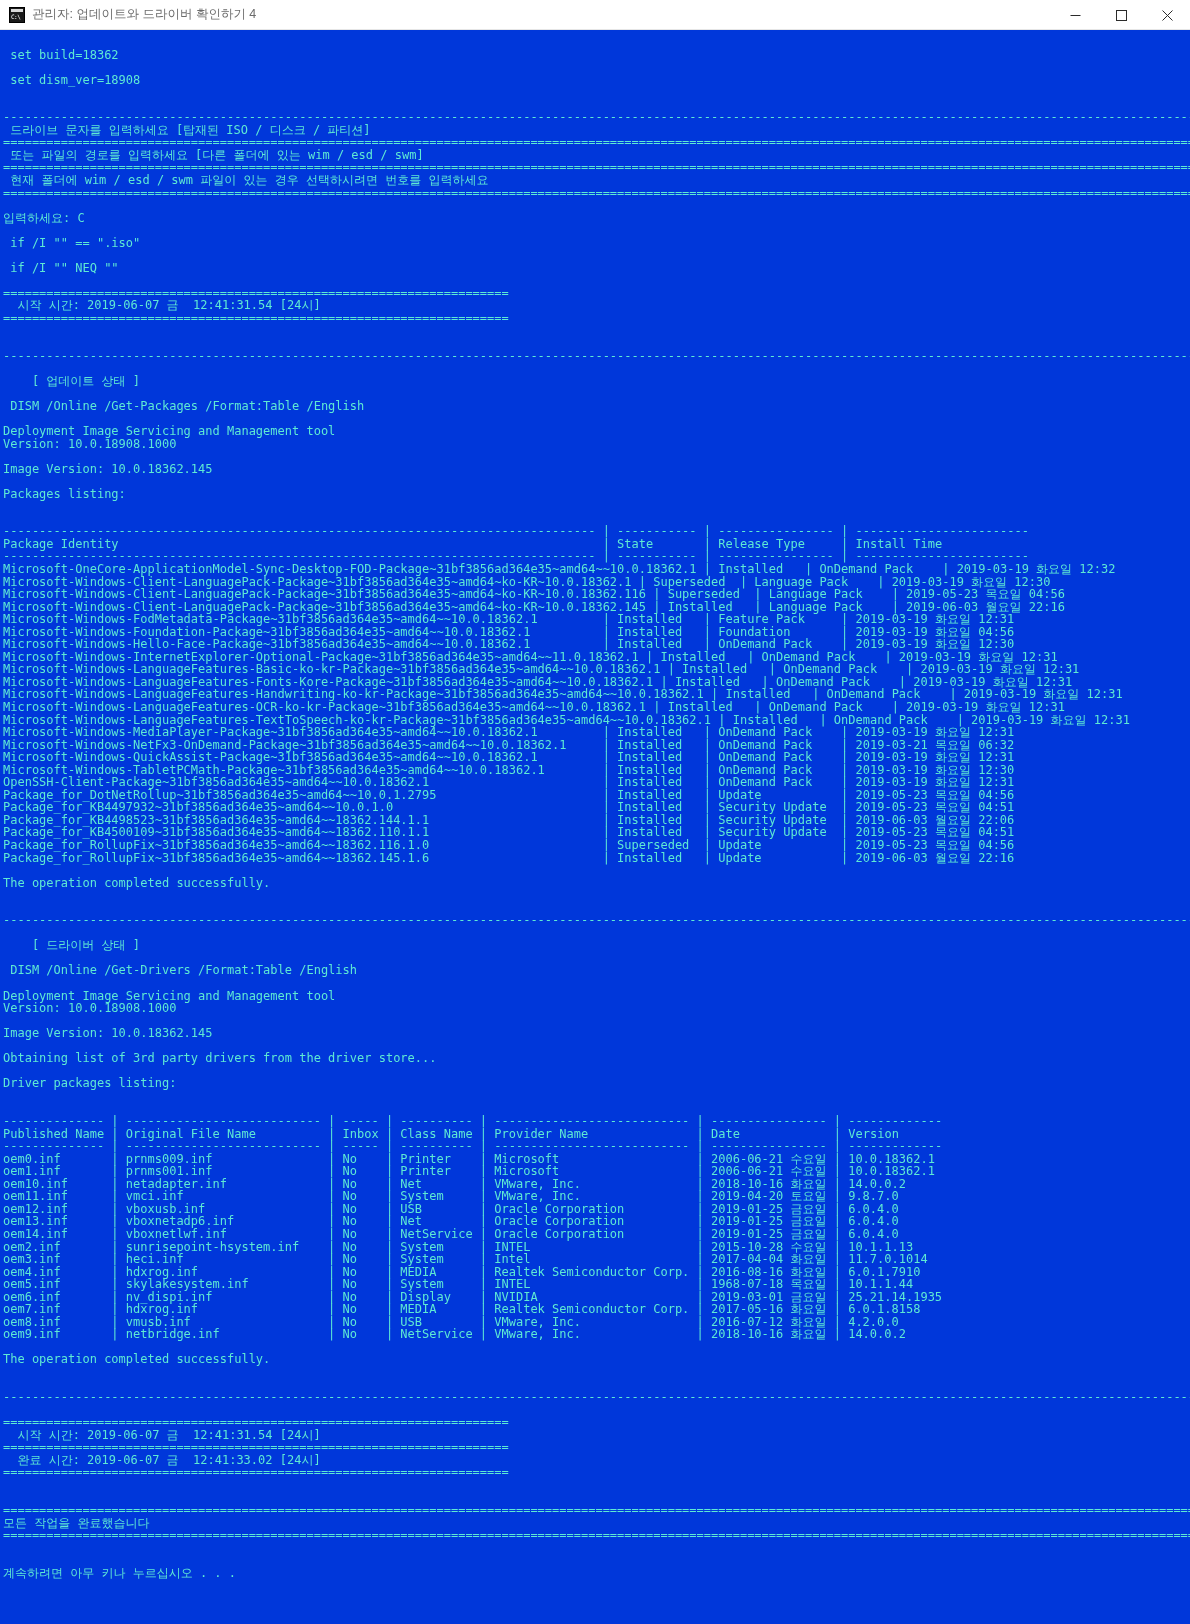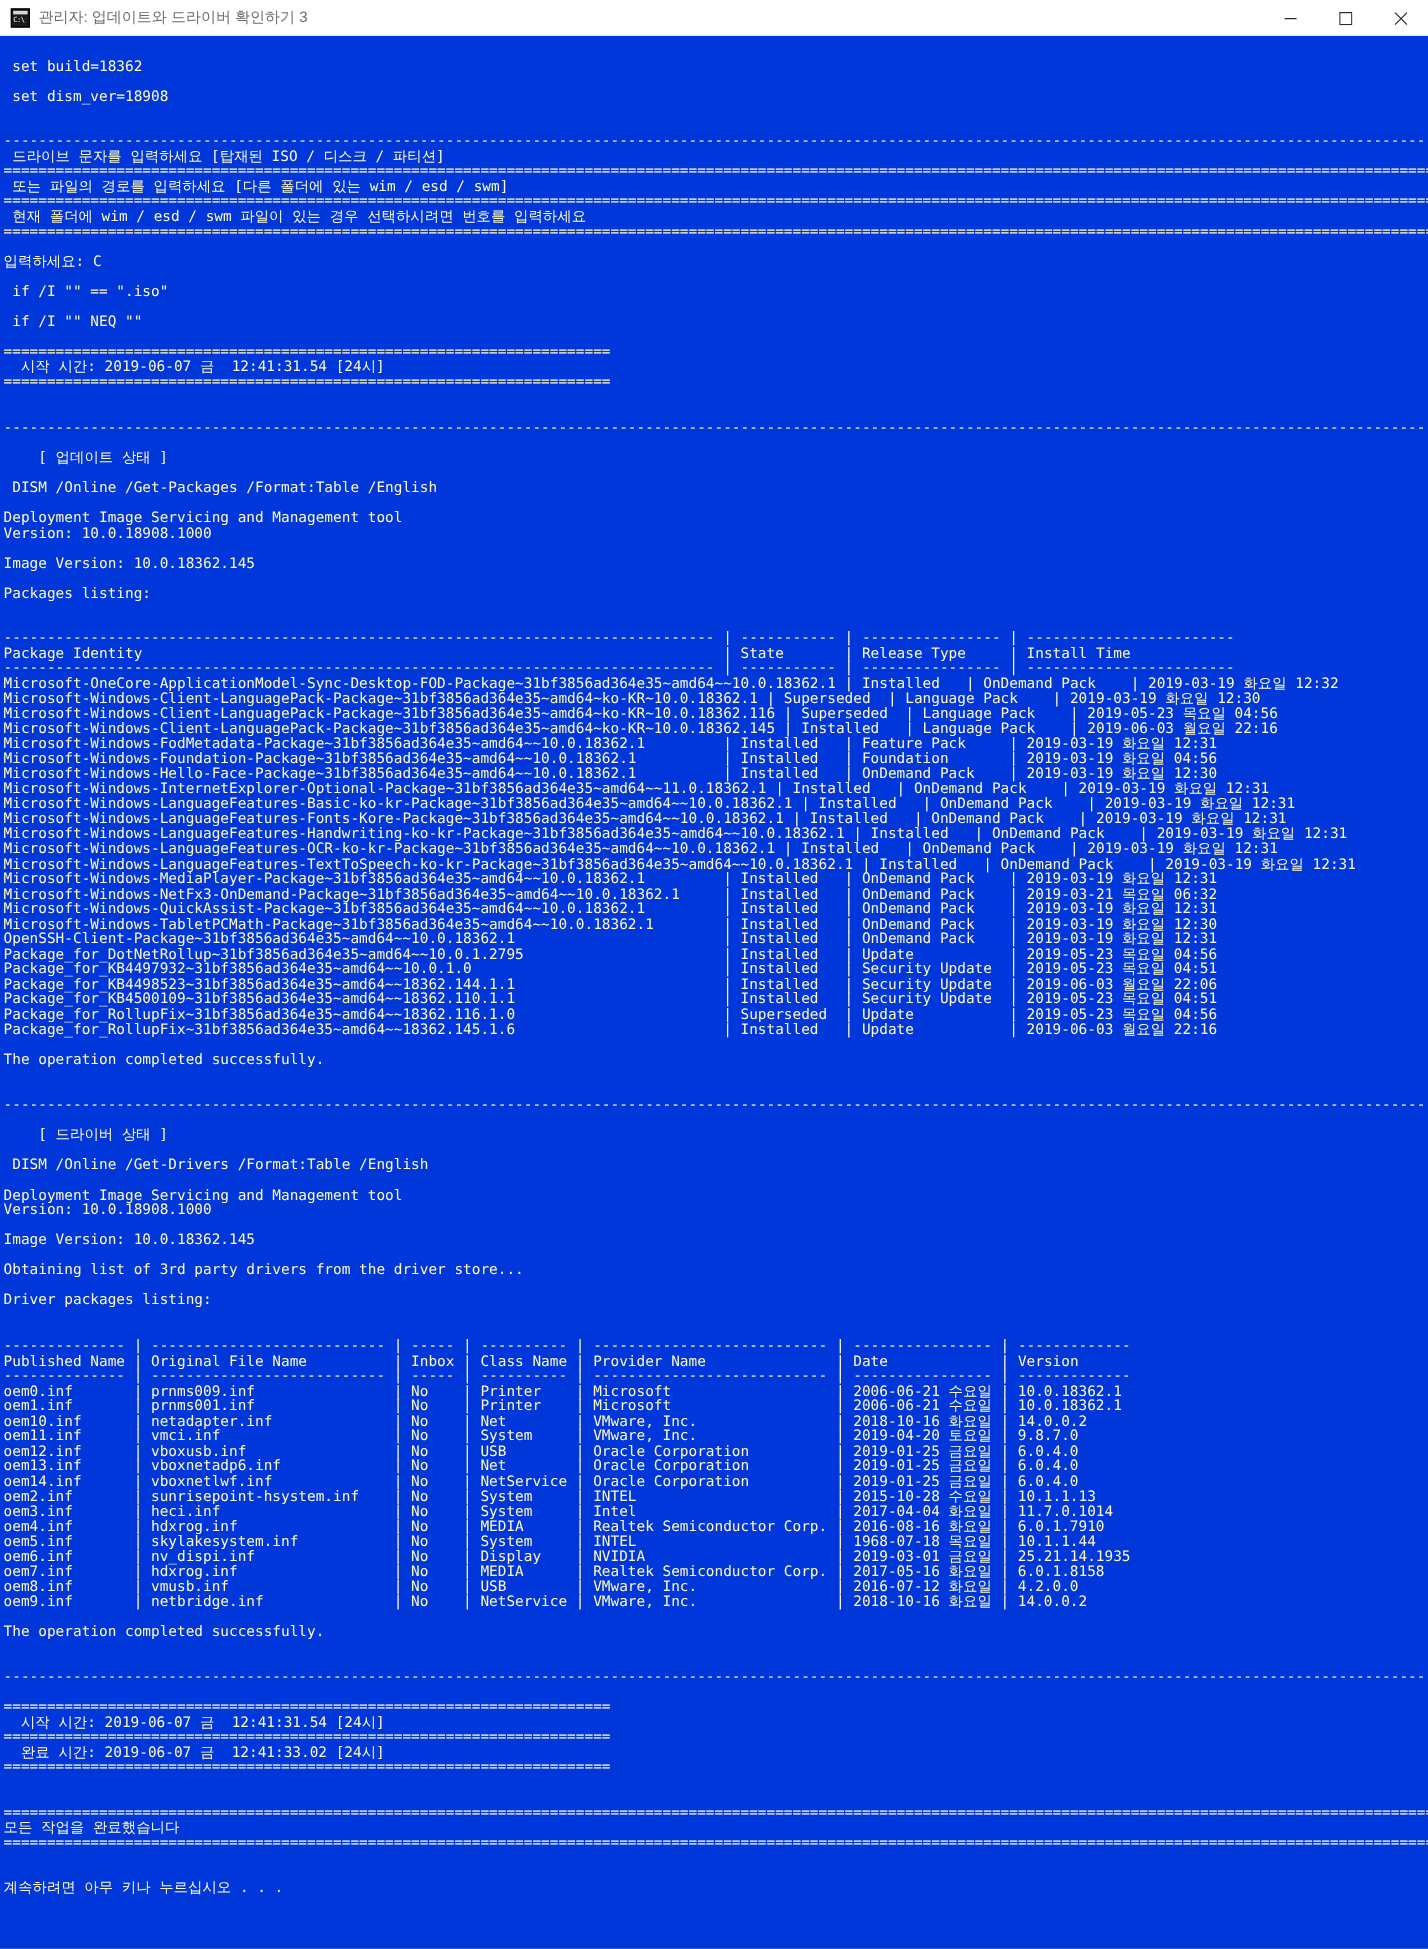--- a/index.html
+++ b/index.html
@@ -71,21 +71,21 @@
     display: flex;
     align-items: center;
     justify-content: center;
     color: #2b2b2b;
   }
   .tb-btn svg { display: block; }
 
   
   .console {
     background: #0037da;
-    color: #fef9c3;
+    color: #5eead4;
     width: 1190px;
     height: 1594px;
     box-sizing: border-box;
     padding: 6px 0 0 0;
     overflow: hidden;
     position: relative;
   }
   .console-inner {
     font-family: "DejaVu Sans Mono", "Liberation Mono", monospace;
     font-size: 12px;
@@ -100,21 +100,21 @@
   }
   .blank { height: 12.55px; }
 </style>
 </head>
 <body>
 
 <div class="titlebar">
   <div class="tb-icon">
       <span class="glyph">C:\</span>
     </div>
-  <div class="tb-title">관리자: 업데이트와 드라이버 확인하기 3</div>
+  <div class="tb-title">관리자: 업데이트와 드라이버 확인하기 4</div>
   <div class="tb-buttons">
     <div class="tb-btn">
       <svg width="11" height="11" viewBox="0 0 11 11">
           <line x1="0.5" y1="5.5" x2="10.5" y2="5.5" stroke="#2b2b2b" stroke-width="1"></line>
         </svg>
     </div>
     <div class="tb-btn">
       <svg width="11" height="11" viewBox="0 0 11 11">
           <rect x="0.5" y="0.5" width="10" height="10" fill="none" stroke="#2b2b2b" stroke-width="1"></rect>
         </svg>

